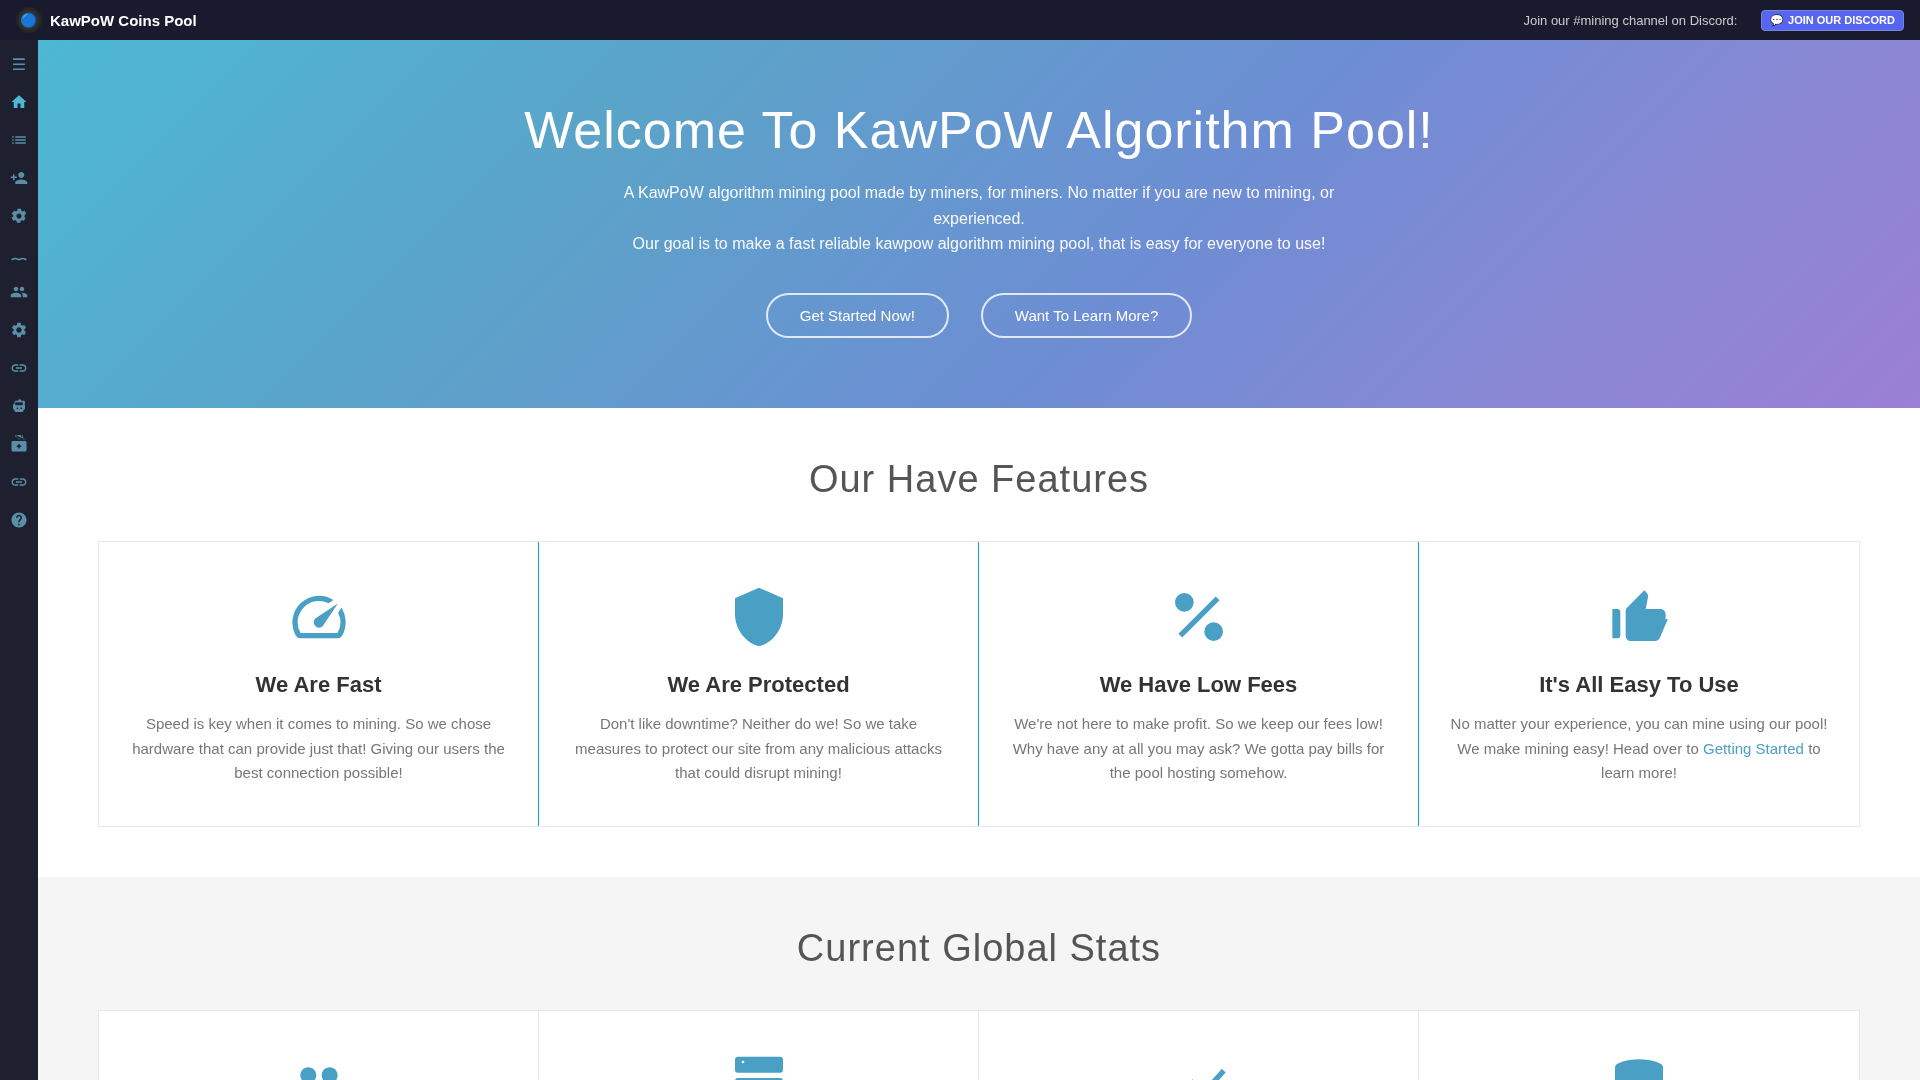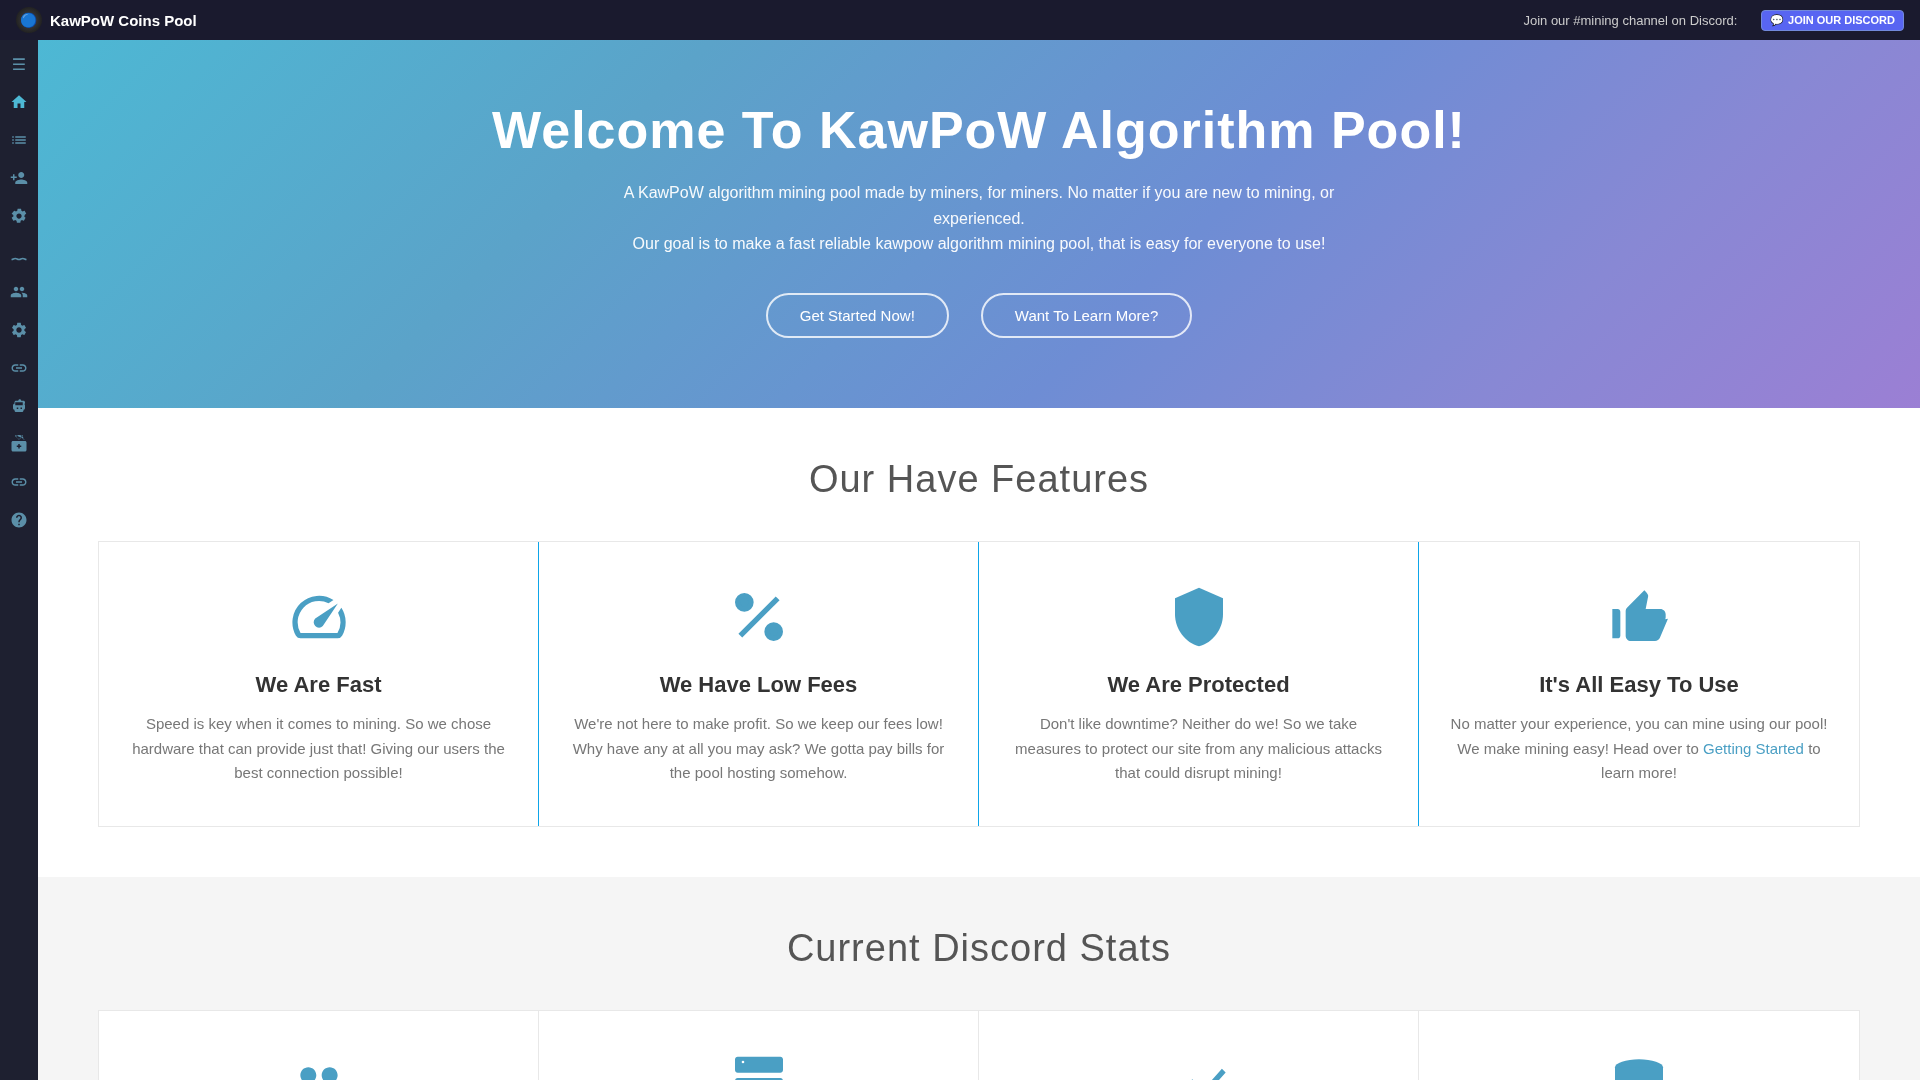--- a/index.html
+++ b/index.html
@@ -81,21 +81,21 @@
 
     
     .hero {
       background: linear-gradient(135deg, #4db8d4 0%, #5ba3c9 30%, #6e8dd4 60%, #8888d4 80%, #9b7fd4 100%);
       padding: 60px 20px 70px;
       text-align: center;
       color: #fff;
     }
     .hero h1 {
       font-size: 52px;
-      font-weight: 700;
+      font-weight: 400;
       margin-bottom: 20px;
       letter-spacing: 1px;
     }
     .hero-desc {
       font-size: 16px;
       line-height: 1.6;
       opacity: 0.95;
       max-width: 720px;
       margin: 0 auto 36px;
     }
@@ -312,59 +312,59 @@
             <path d="M20.38 8.57l-1.23 1.85a8 8 0 0 1-.22 7.58H5.07A8 8 0 0 1 15.58 6.85l1.85-1.23A10 10 0 0 0 3.35 19a2 2 0 0 0 1.72 1h13.85a2 2 0 0 0 1.74-1 10 10 0 0 0-.27-10.44z"></path>
             <path d="M10.59 15.41a2 2 0 0 0 2.83 0l5.66-8.49-8.49 5.66a2 2 0 0 0 0 2.83z"></path>
           </svg>
         </div>
         <h3 class="feature-title">We Are Fast</h3>
         <p class="feature-desc">Speed is key when it comes to mining. So we chose hardware that can provide just that! Giving our users the best connection possible!</p>
       </div>
 
       <div class="feature-card">
         <div class="feature-icon">
+          <svg class="icon-svg" viewBox="0 0 24 24">
+            <path d="M12 1L3 5v6c0 5.55 3.84 10.74 9 12 5.16-1.26 9-6.45 9-12V5l-9-4z"></path>
+          </svg>
+        </div>
+        <h3 class="feature-title">We Are Protected</h3>
+        <p class="feature-desc">Don't like downtime? Neither do we! So we take measures to protect our site from any malicious attacks that could disrupt mining!</p>
+      </div>
+
+      <div class="feature-card">
+        <div class="feature-icon">
           <svg class="icon-svg" viewBox="0 0 24 24" fill="none" stroke="#4a9fc4" stroke-width="2">
             <line x1="19" y1="5" x2="5" y2="19"></line>
             <circle cx="6.5" cy="6.5" r="2.5"></circle>
             <circle cx="17.5" cy="17.5" r="2.5"></circle>
           </svg>
         </div>
         <h3 class="feature-title">We Have Low Fees</h3>
         <p class="feature-desc">We're not here to make profit. So we keep our fees low! Why have any at all you may ask? We gotta pay bills for the pool hosting somehow.</p>
-      </div>
-
-      <div class="feature-card">
-        <div class="feature-icon">
-          <svg class="icon-svg" viewBox="0 0 24 24">
-            <path d="M12 1L3 5v6c0 5.55 3.84 10.74 9 12 5.16-1.26 9-6.45 9-12V5l-9-4z"></path>
-          </svg>
-        </div>
-        <h3 class="feature-title">We Are Protected</h3>
-        <p class="feature-desc">Don't like downtime? Neither do we! So we take measures to protect our site from any malicious attacks that could disrupt mining!</p>
       </div>
 
       <div class="feature-card">
         <div class="feature-icon">
           <svg class="icon-svg" viewBox="0 0 24 24">
             <path d="M2 20h2c.55 0 1-.45 1-1v-9c0-.55-.45-1-1-1H2v11zm19.83-7.12c.11-.25.17-.52.17-.8V11c0-1.1-.9-2-2-2h-5.5l.92-4.65c.05-.22.02-.46-.08-.66-.23-.45-.52-.86-.88-1.22L14 2 7.59 8.41C7.21 8.79 7 9.3 7 9.83V19c0 1.1.9 2 2 2h9c.83 0 1.54-.5 1.84-1.22l3.02-7.11z"></path>
           </svg>
         </div>
         <h3 class="feature-title">It's All Easy To Use</h3>
         <p class="feature-desc">
           <span>No matter your experience, you can mine using our pool! We make mining easy! Head over to</span>
           <a href="#" class="feature-link">Getting Started</a>
           <span>to learn more!</span>
         </p>
       </div>
 
     </div>
   </section>
 
   <section class="stats-section">
-    <h2 class="section-title">Current Discord Stats</h2>
+    <h2 class="section-title">Current Global Stats</h2>
 
     <div class="stats-grid">
 
       <div class="stat-card">
         <div class="stat-icon">
           <svg class="icon-svg" viewBox="0 0 24 24">
             <path d="M16 11c1.66 0 2.99-1.34 2.99-3S17.66 5 16 5c-1.66 0-3 1.34-3 3s1.34 3 3 3zm-8 0c1.66 0 2.99-1.34 2.99-3S9.66 5 8 5C6.34 5 5 6.34 5 8s1.34 3 3 3zm0 2c-2.33 0-7 1.17-7 3.5V19h14v-2.5c0-2.33-4.67-3.5-7-3.5zm8 0c-.29 0-.62.02-.97.05 1.16.84 1.97 1.97 1.97 3.45V19h6v-2.5c0-2.33-4.67-3.5-7-3.5z"></path>
           </svg>
         </div>
       </div>

